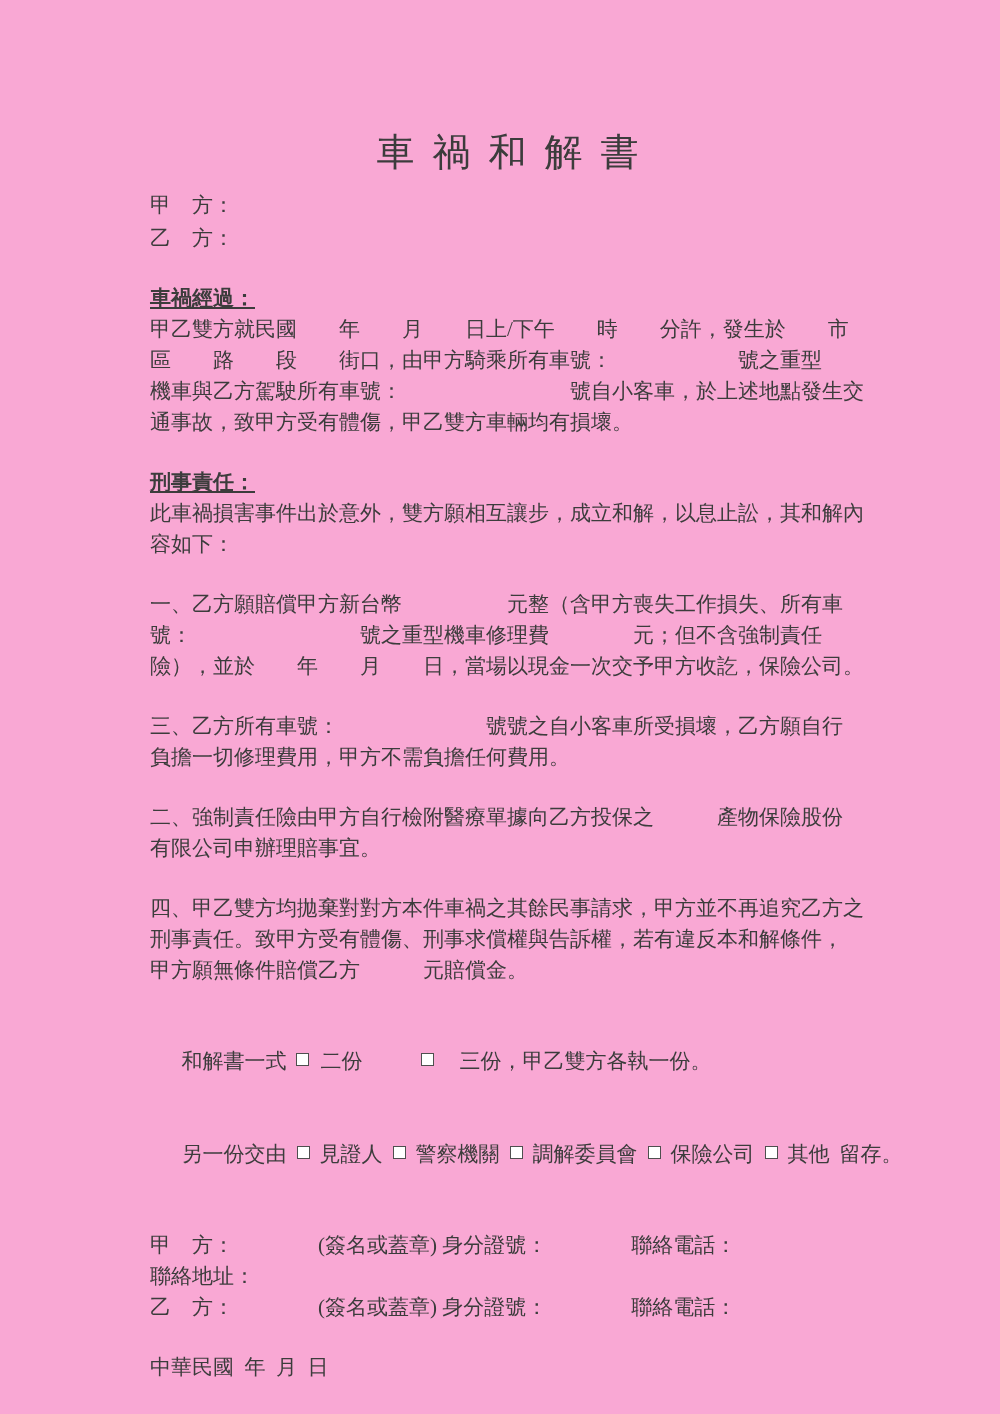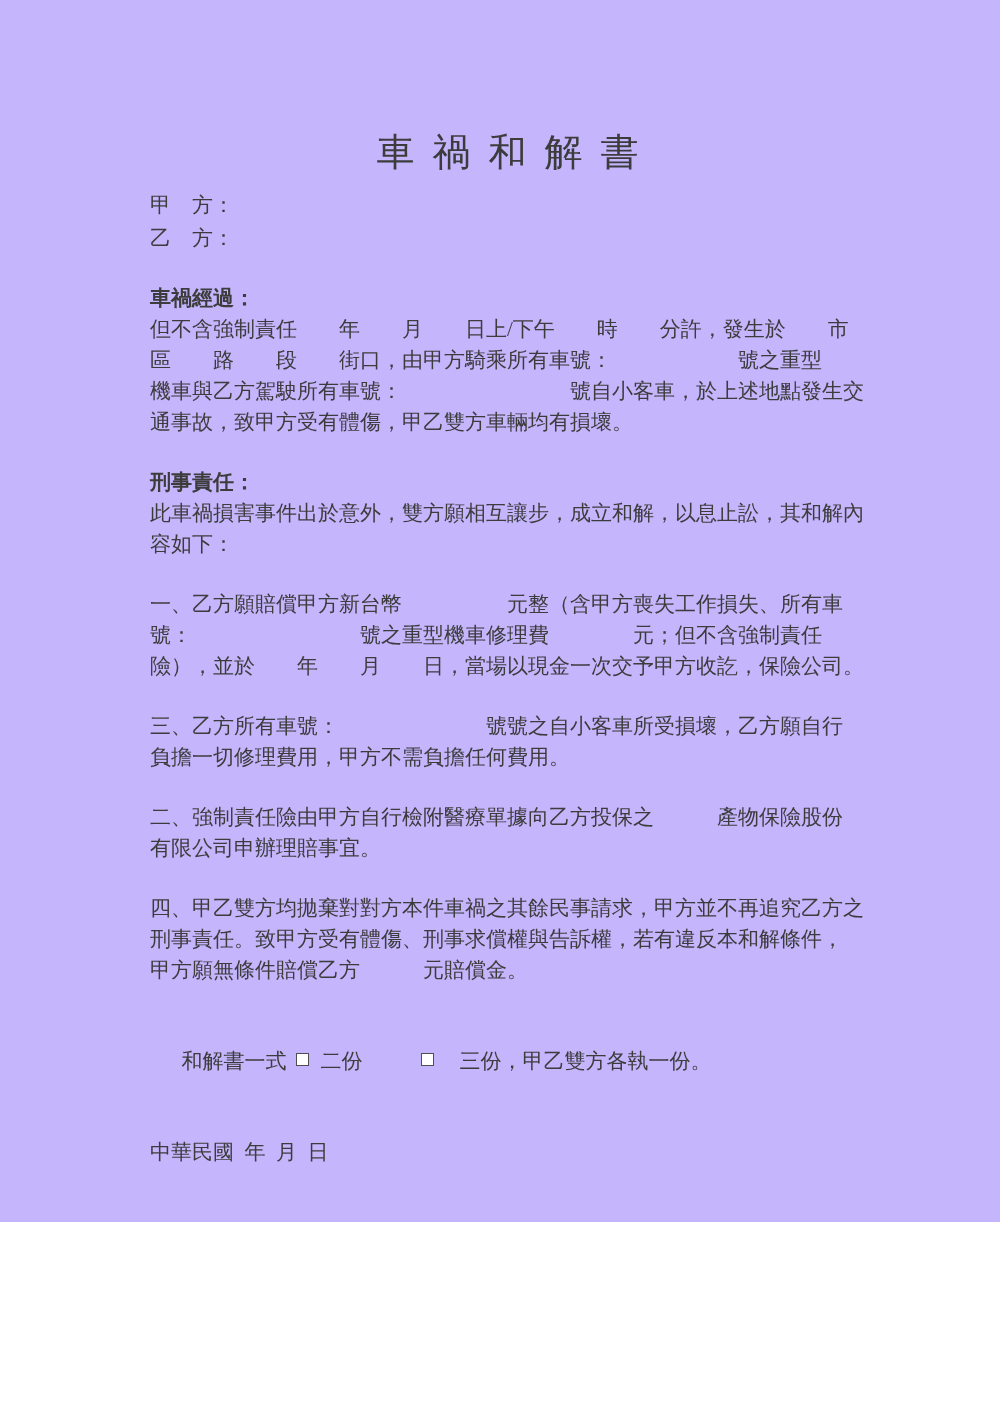--- a/index.html
+++ b/index.html
@@ -1,42 +1,42 @@
 <!DOCTYPE html>
 <html><head>
 <meta charset="utf-8">
 <style>
   html, body { margin: 0; padding: 0; background: #ffffff; }
   .page {
     position: relative;
     width: 1000px;
-    height: 1222px;
+    height: 1414px;
     margin: 0 auto;
-    background: #c4b5fd;
+    background: #f9a8d4;
     box-sizing: border-box;
     padding: 128px 135px 0 150px;
     color: #3c3c3c;
     font-family: "Liberation Serif", "DejaVu Serif", serif;
     font-size: 21px;
     overflow: hidden;
   }
   .title {
     font-size: 38px;
     line-height: 48px;
     text-align: center;
     letter-spacing: 18px;
     padding-left: 18px;
     white-space: nowrap;
     margin-bottom: 8px;
   }
   .block { margin-bottom: 29px; }
   .party-block { margin-bottom: 28px; margin-top: 13px; }
   .tline { line-height: 31px; white-space: pre; }
   .party-block .tline { line-height: 33px; }
-  .bold { font-weight: bold; }
+  .bold { font-weight: bold; text-decoration: underline; }
   .cb {
     display: inline-block;
     width: 11px;
     height: 11px;
     border: 1px solid #4f4f4f;
     vertical-align: 2px;
     background: #ffffff;
   }
   .cb-two   { margin: 0 12px 0 9px; }
   .cb-three { margin: 0 26px 0 58px; }
@@ -50,21 +50,21 @@
 
   <div class="title">車禍和解書</div>
 
   <div class="party-block">
     <div class="tline">甲　方：</div>
     <div class="tline">乙　方：</div>
   </div>
 
   <div class="block">
     <div class="tline bold">車禍經過：</div>
-    <div class="tline">但不含強制責任　　年　　月　　日上/下午　　時　　分許，發生於　　市</div>
+    <div class="tline">甲乙雙方就民國　　年　　月　　日上/下午　　時　　分許，發生於　　市</div>
     <div class="tline">區　　路　　段　　街口，由甲方騎乘所有車號：　　　　　　號之重型</div>
     <div class="tline">機車與乙方駕駛所有車號：　　　　　　　　號自小客車，於上述地點發生交</div>
     <div class="tline">通事故，致甲方受有體傷，甲乙雙方車輛均有損壞。</div>
   </div>
 
   <div class="block">
     <div class="tline bold">刑事責任：</div>
     <div class="tline">此車禍損害事件出於意外，雙方願相互讓步，成立和解，以息止訟，其和解內</div>
     <div class="tline">容如下：</div>
   </div>
@@ -88,20 +88,28 @@
   <div class="block">
     <div class="tline">四、甲乙雙方均拋棄對對方本件車禍之其餘民事請求，甲方並不再追究乙方之</div>
     <div class="tline">刑事責任。致甲方受有體傷、刑事求償權與告訴權，若有違反本和解條件，</div>
     <div class="tline">甲方願無條件賠償乙方　　　元賠償金。</div>
   </div>
 
   <div class="block">
     <div class="tline">
       <span>和解書一式</span><span class="cb cb-two"></span><span>二份</span><span class="cb cb-three"></span><span>三份，甲乙雙方各執一份。</span>
     </div>
+    <div class="tline">
+      <span>另一份交由</span><span class="cb cb-opt"></span><span>見證人</span><span class="cb cb-opt"></span><span>警察機關</span><span class="cb cb-opt"></span><span>調解委員會</span><span class="cb cb-opt"></span><span>保險公司</span><span class="cb cb-opt"></span><span>其他</span><span class="sp-left">留存。</span>
+    </div>
   </div>
 
+  <div class="block">
+    <div class="tline">甲　方：　　　　(簽名或蓋章) 身分證號：　　　　聯絡電話：</div>
+    <div class="tline">聯絡地址：</div>
+    <div class="tline">乙　方：　　　　(簽名或蓋章) 身分證號：　　　　聯絡電話：</div>
+  </div>
 
   <div class="block">
     <div class="tline">中華民國  年  月  日</div>
   </div>
 
 </div>
 
 </body></html>

